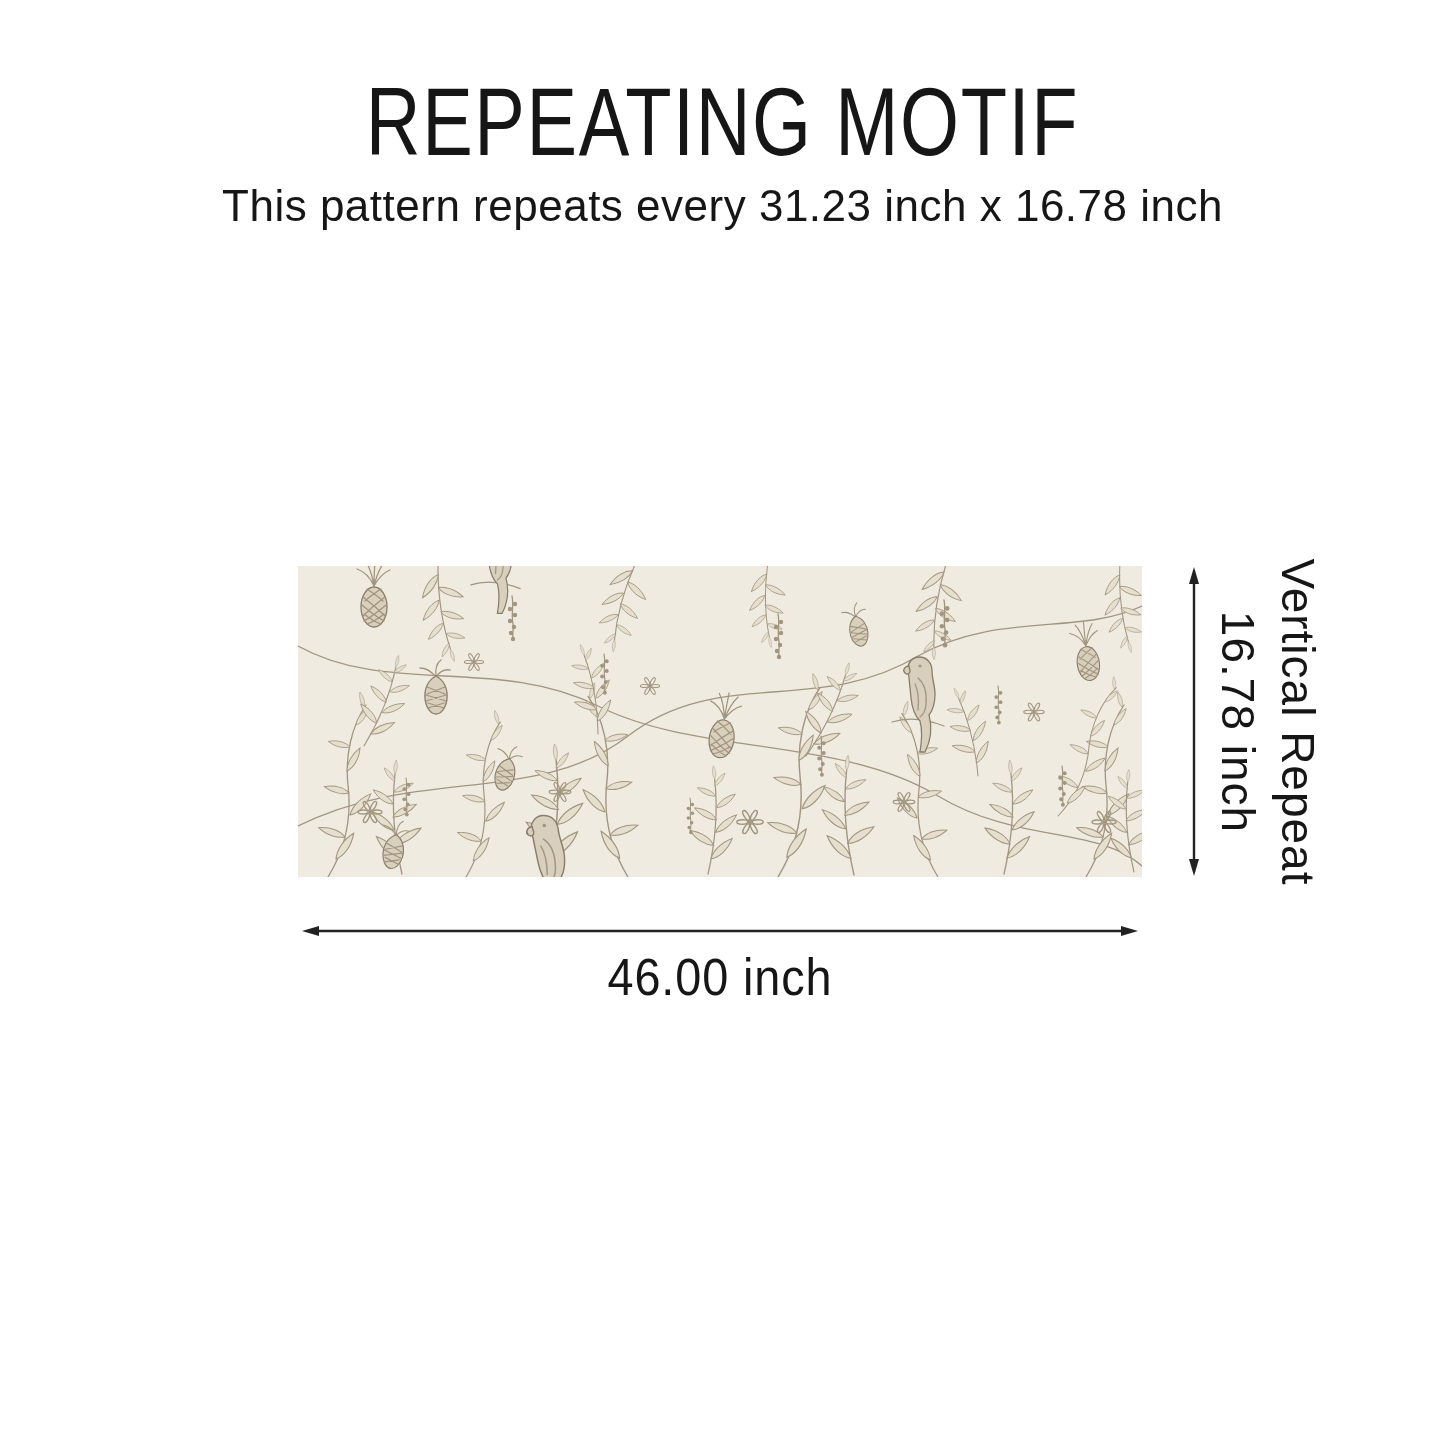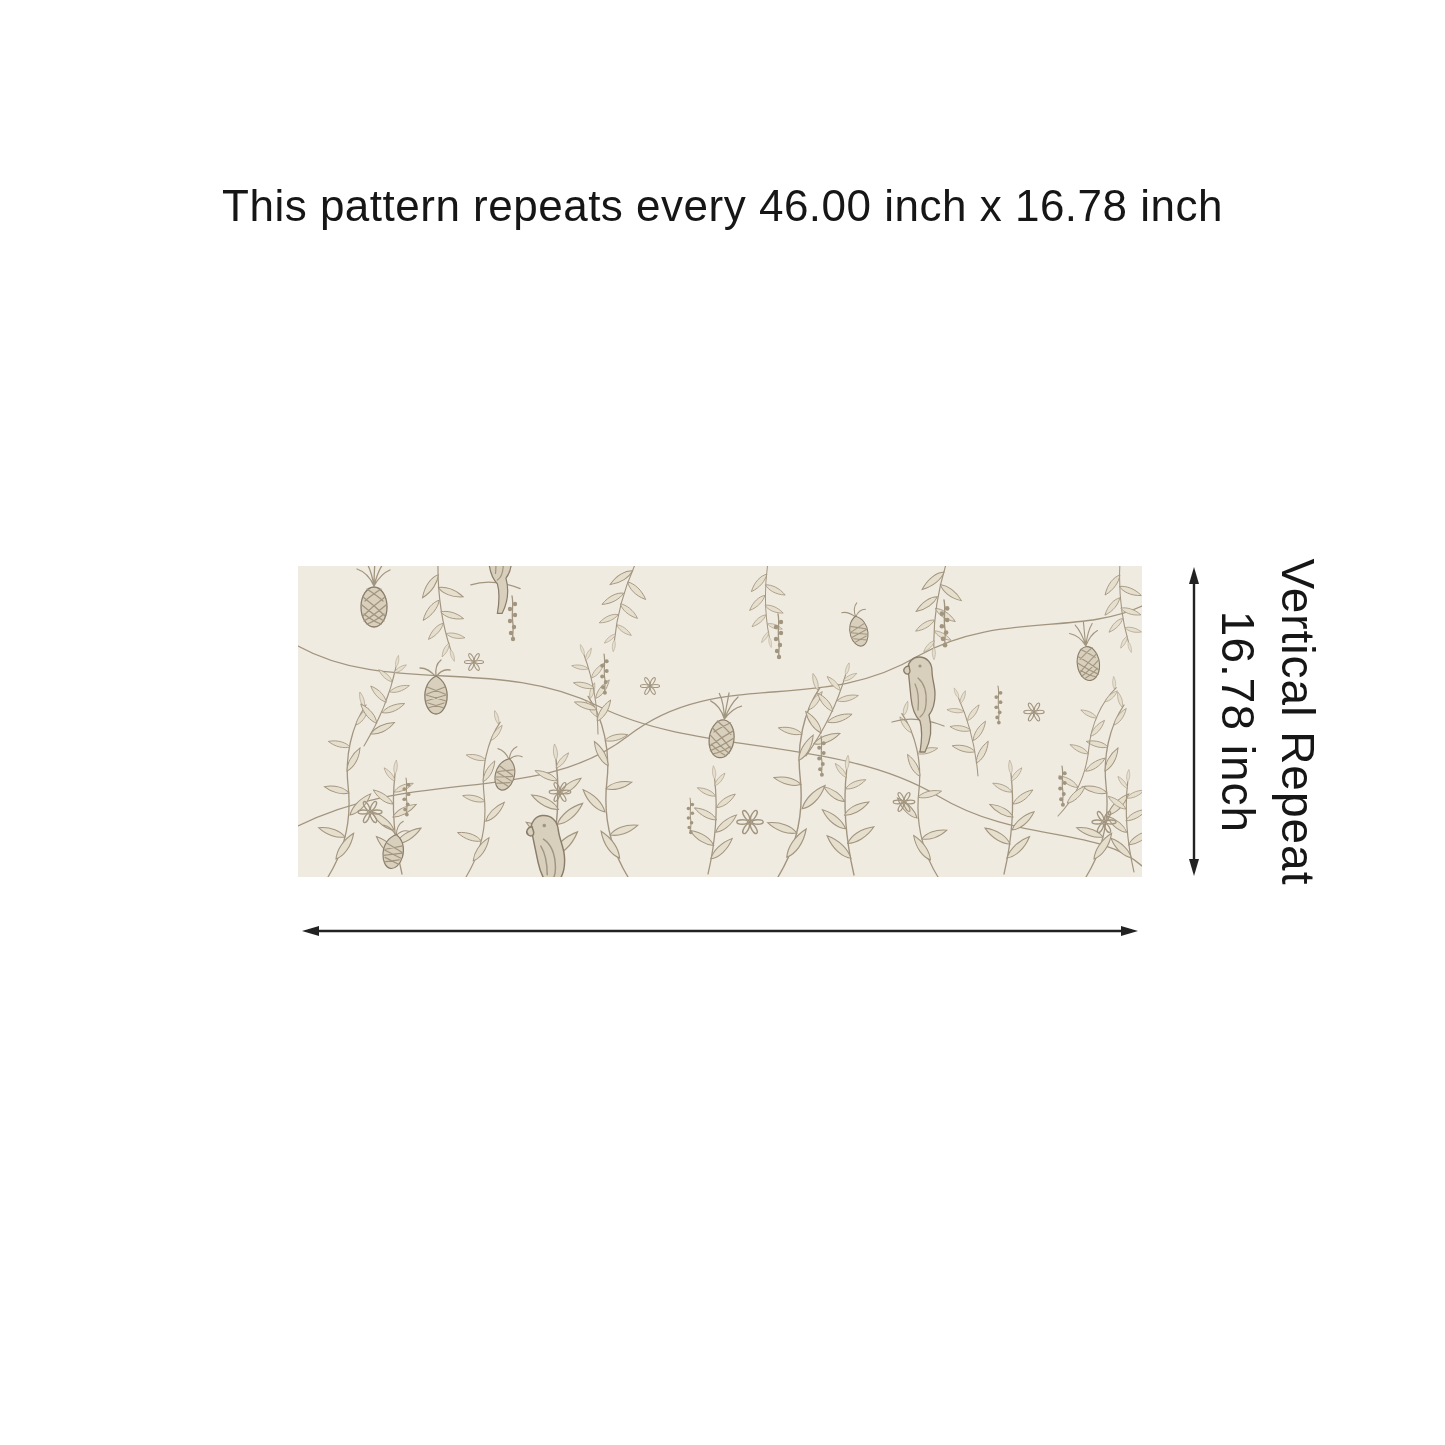--- a/index.html
+++ b/index.html
@@ -70,22 +70,25 @@
     transform:rotate(90deg);transform-origin:50% 50%;
     text-align:center;font-size:46px;line-height:60px;font-weight:400;
     letter-spacing:1px;white-space:nowrap;
   }
 </style>
 </head>
 <body>
 
 <div class="page">
 
-
-  <div class="subtitle">This pattern repeats every 46.00 inch x 16.78 inch</div>
+  <div class="title">
+    <span class="squeeze">REPEATING MOTIF</span>
+  </div>
+
+  <div class="subtitle">This pattern repeats every 31.23 inch x 16.78 inch</div>
 
   <div class="swatch">
     <svg viewBox="0 0 844 311" role="img" aria-label="Vintage sepia botanical toile pattern swatch with parrots, pineapples, cone flowers, leafy fronds and berries on a cream background">
       <defs>
         <path id="lf" class="leaf" d="M0 0 C7 -5 19 -7 31 -3 C19 4 7 4 0 0 Z"></path>
         <g id="frond">
           <path class="stem" d="M0 0 C7 -30 11 -64 7 -100"></path>
           <use href="#lf" transform="translate(3 -16) rotate(-38)"></use>
           <use href="#lf" transform="translate(6 -30) rotate(-142) scale(0.95)"></use>
           <use href="#lf" transform="translate(8 -44) rotate(-34) scale(0.92)"></use>
@@ -217,20 +220,21 @@
     <polygon points="840,11 823,6 823,16"></polygon>
   </svg>
 
   <svg class="arrow-svg v-arrow" width="22" height="311" viewBox="0 0 22 311">
     <line x1="11" y1="15" x2="11" y2="296"></line>
     <polygon points="11,1 6,18 16,18"></polygon>
     <polygon points="11,310 6,293 16,293"></polygon>
   </svg>
 
   <div class="h-dim">
+    <div><span class="squeeze">46.00 inch</span></div>
   </div>
 
   <div class="v-dim">
     <div>Vertical Repeat</div>
     <div>16.78 inch</div>
   </div>
 
 </div>
 
 </body></html>

